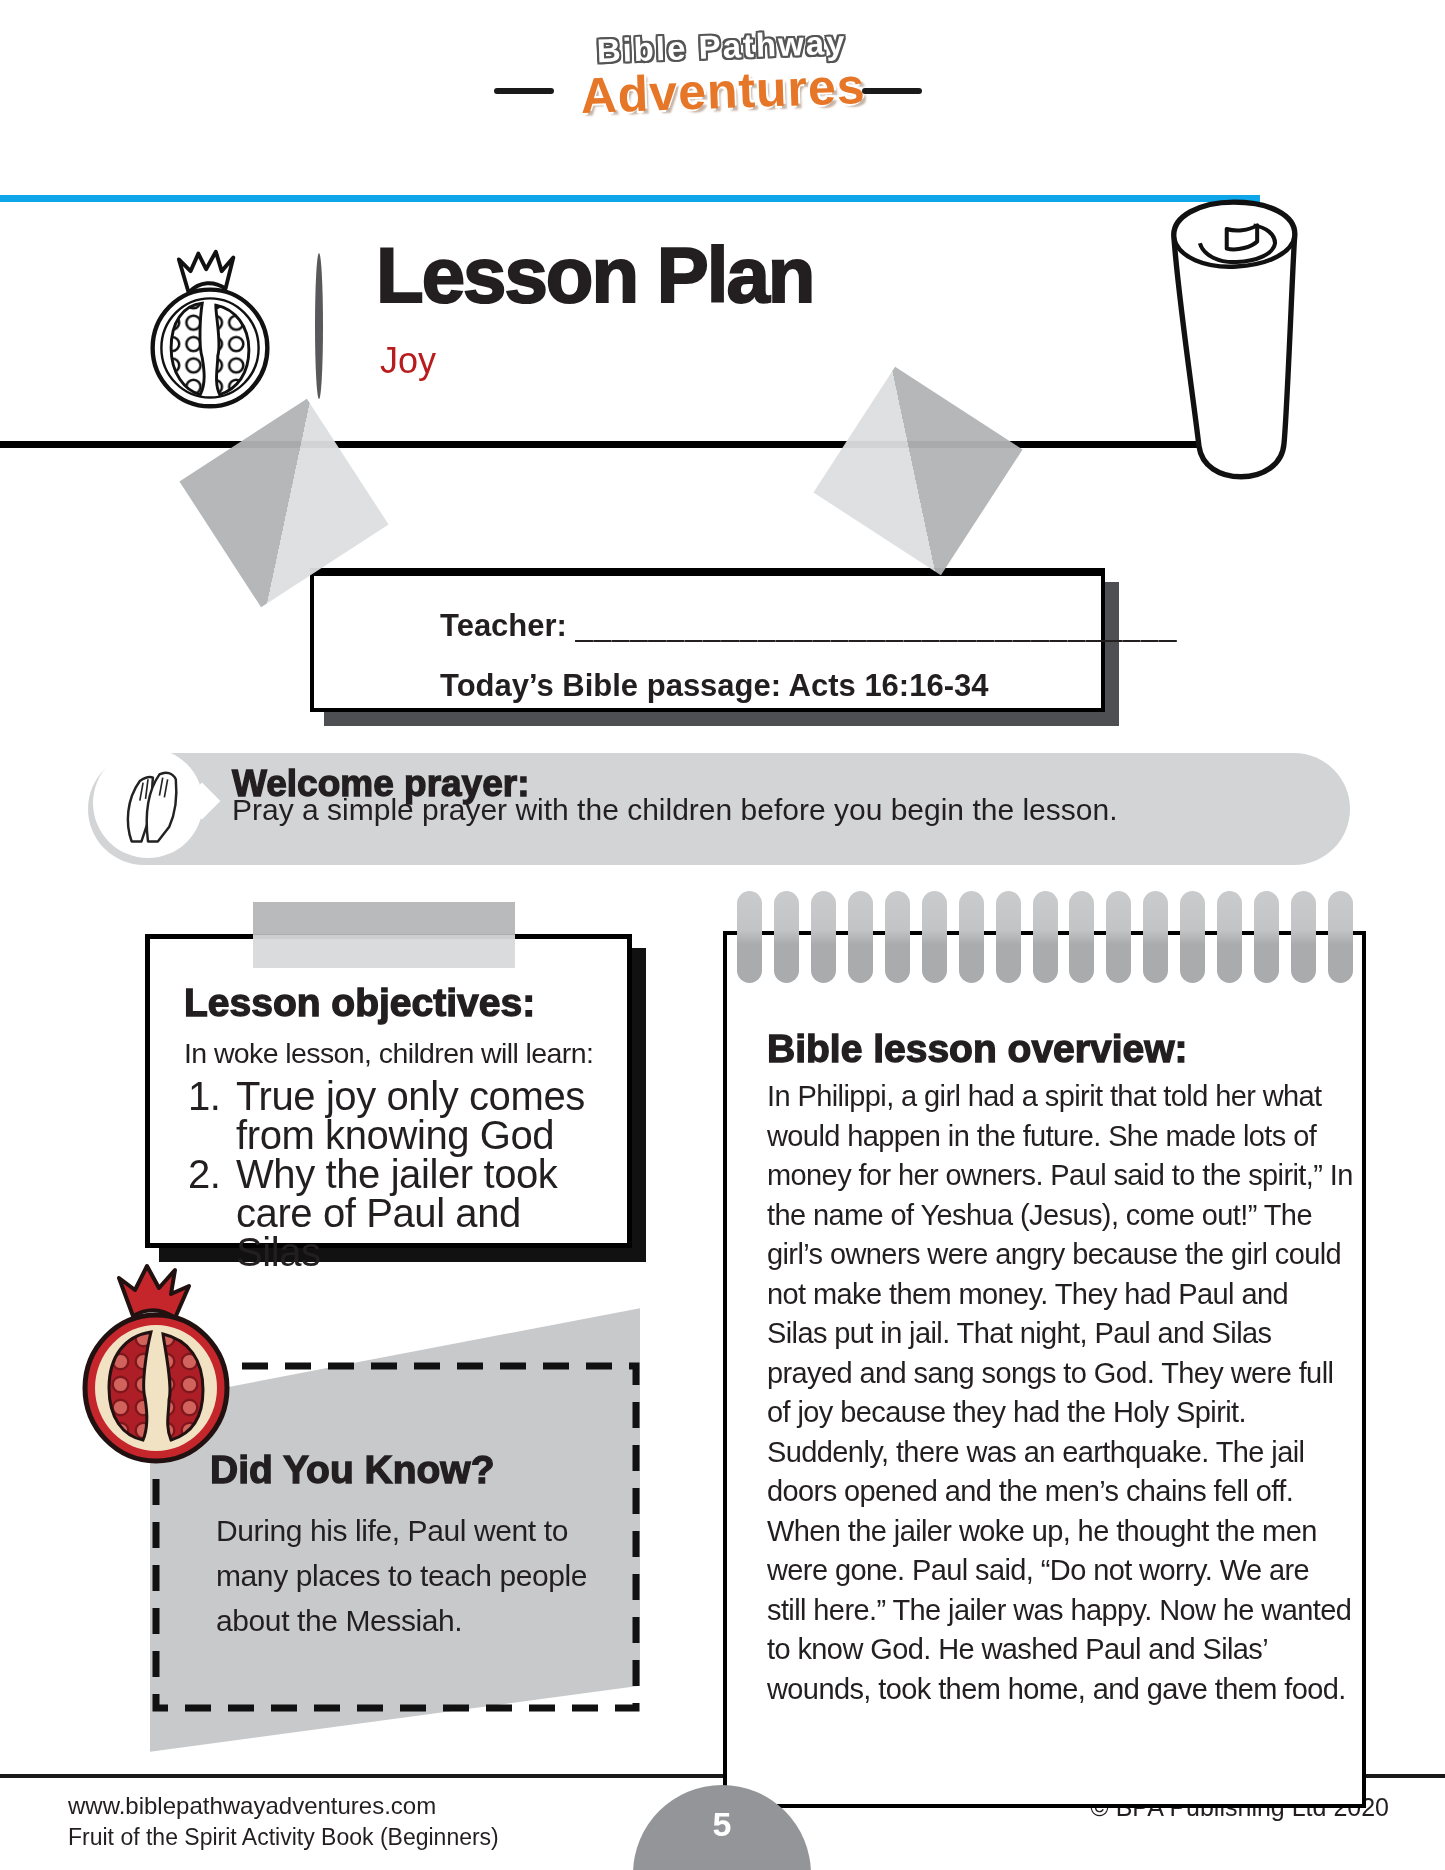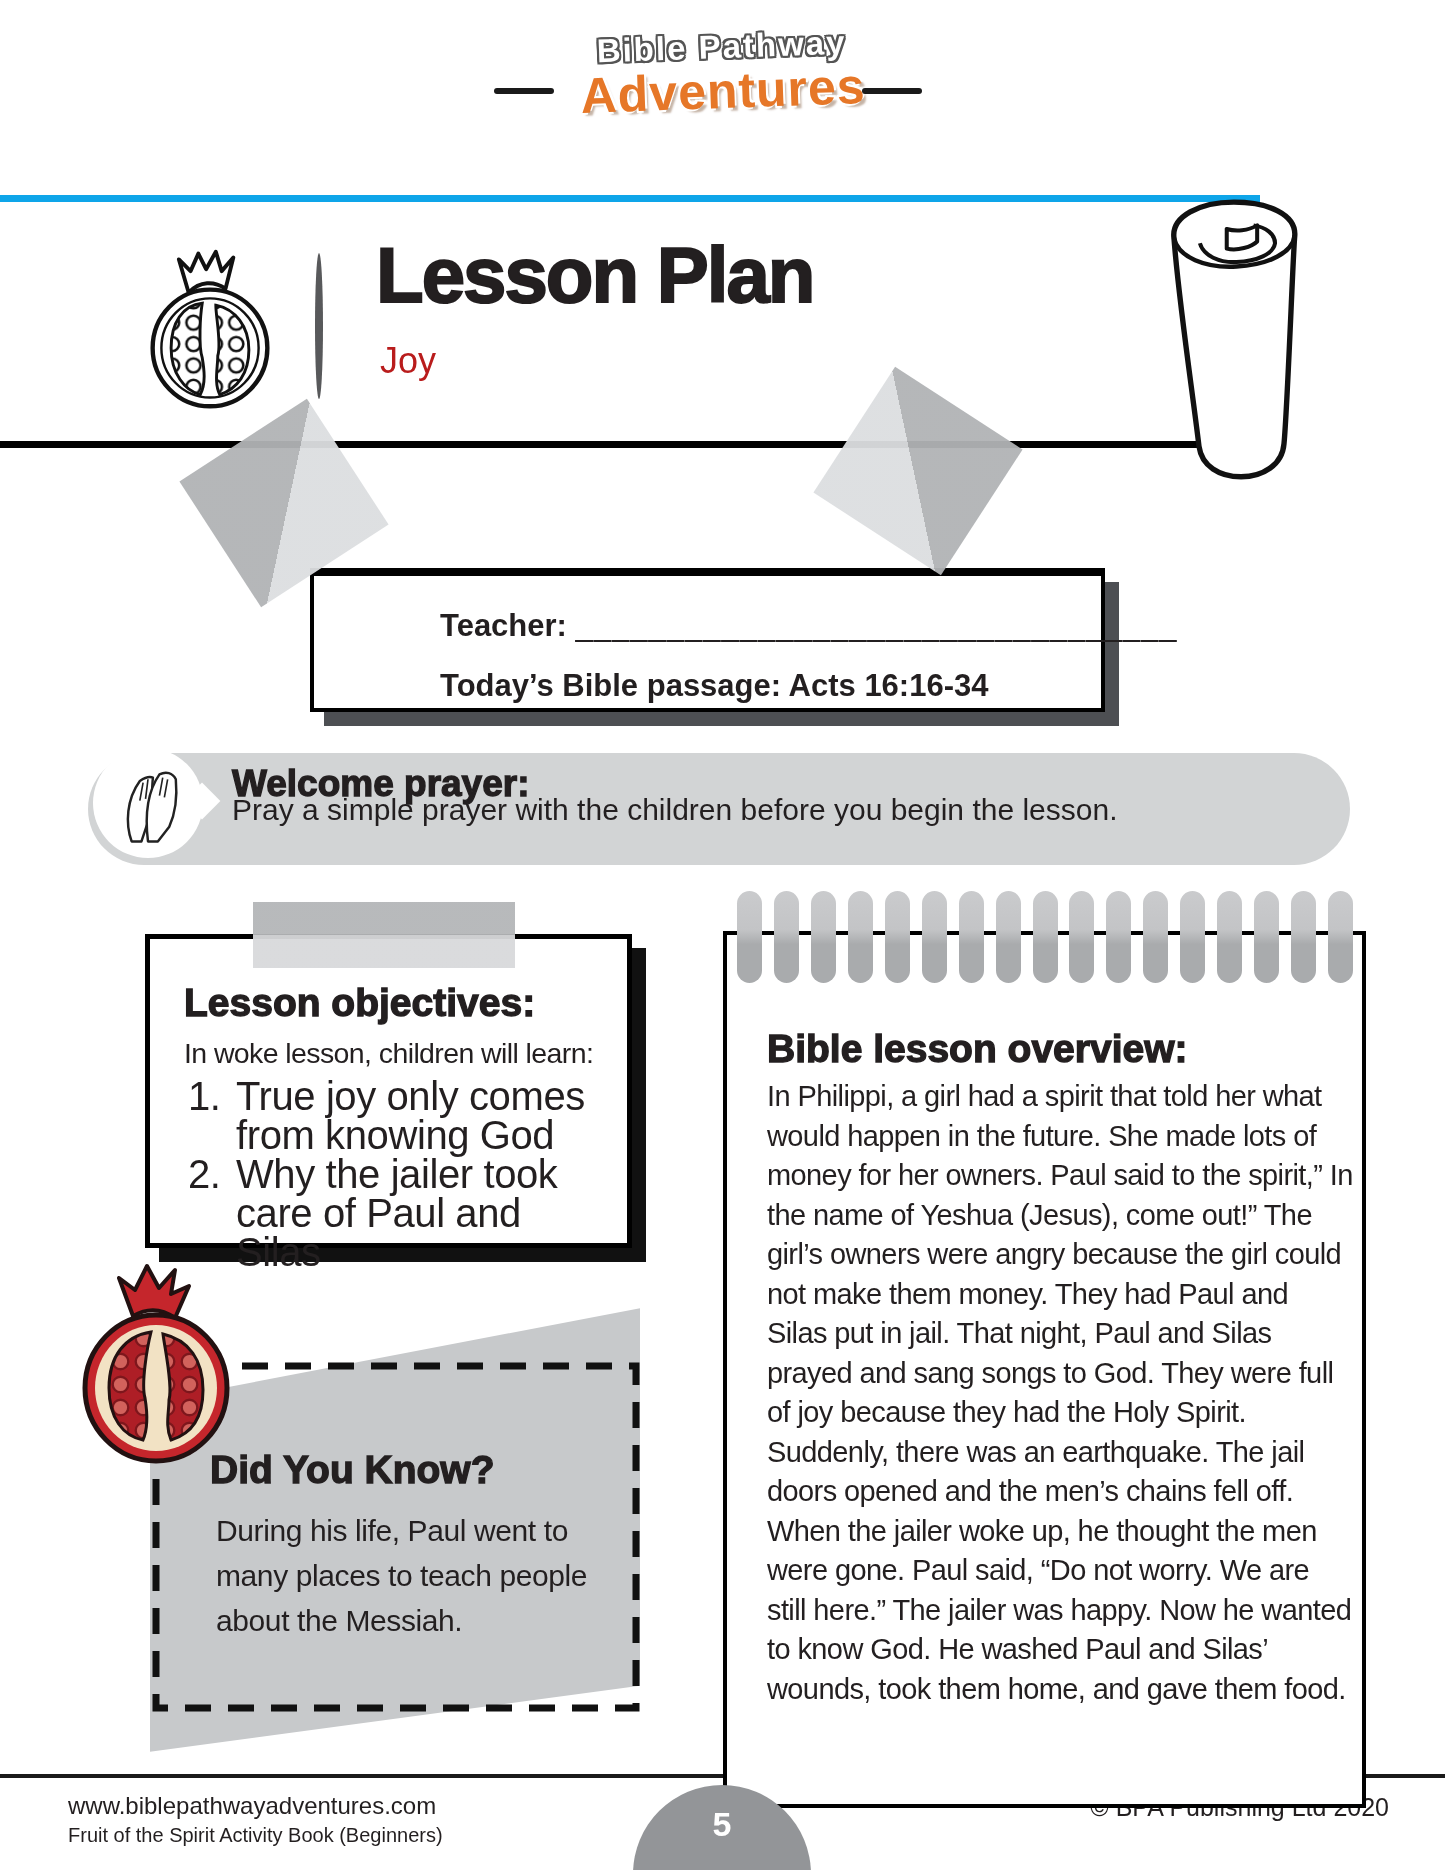--- a/index.html
+++ b/index.html
@@ -70,21 +70,21 @@
   .pad { position:absolute; left:723px; top:931px; width:643px; height:877px; background:#fff; border:4px solid #000; z-index:1; }
   .rings { position:absolute; left:737px; top:891px; width:616px; height:92px; z-index:2; display:flex; justify-content:space-between; }
   .ring { width:25px; height:92px; border-radius:13px;
       background:linear-gradient(180deg,#cacbcd 0%,#c3c4c6 42%,#a9abad 58%,#a9abad 100%); }
   .pad-title { position:absolute; left:40px; top:92px; font-size:39px; font-weight:bold; -webkit-text-stroke:1.3px #231f20; }
   .pad-body { position:absolute; left:40px; top:142px; width:586px; font-size:29px; line-height:39.5px; letter-spacing:-0.6px; }
 
   
   .footer-rule { position:absolute; left:0; top:1774px; width:1445px; height:4px; background:#1a1a1a; }
   .footer-site { position:absolute; left:68px; top:1792px; font-size:24px; color:#231f20; }
-  .footer-book { position:absolute; left:68px; top:1824px; font-size:20px; color:#231f20;text-align:center; }
+  .footer-book { position:absolute; left:68px; top:1824px; font-size:23px; color:#231f20;text-align:center; }
   .footer-copy { position:absolute; right:56px; top:1793px; font-size:25px; color:#231f20; }
   .page-circle { position:absolute; left:633px; top:1785px; width:178px; height:178px; border-radius:50%; background:#939598; z-index:1; }
   .page-num { position:absolute; left:0; top:20px; width:178px; text-align:center; font-size:34px; font-weight:bold; color:#fff; }
 </style>
 </head>
 <body>
 
 <div id="page">
 
   <div class="logo">

